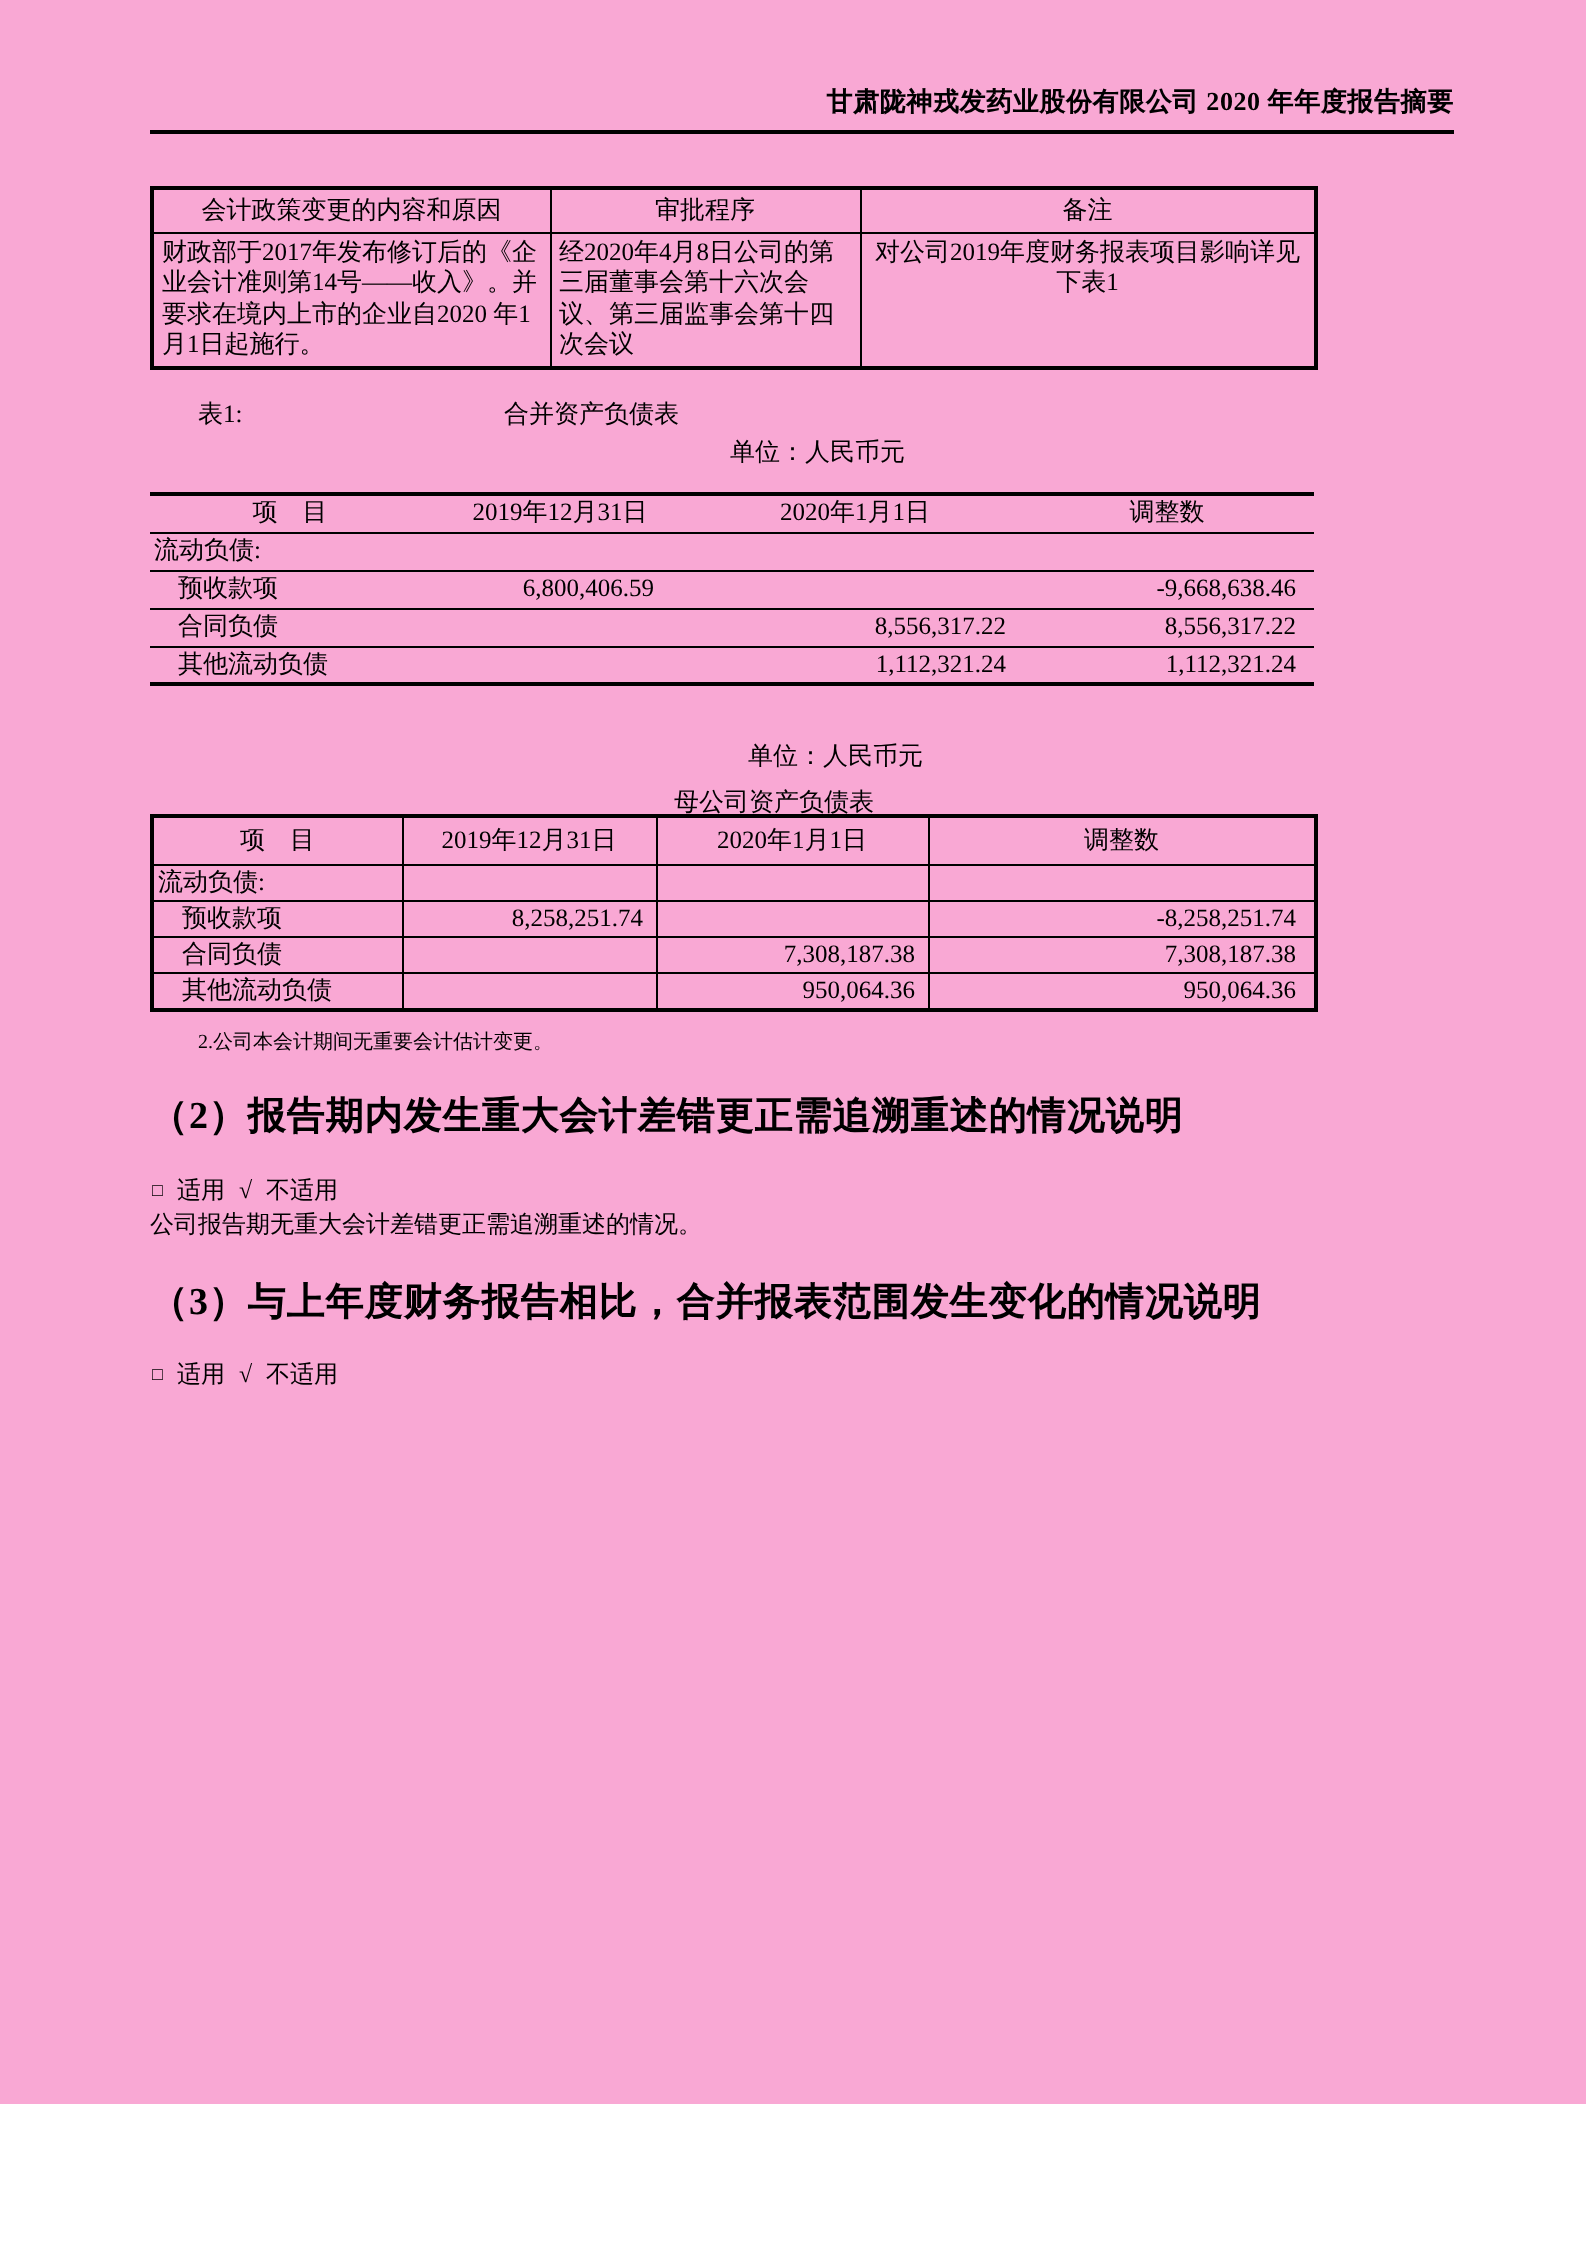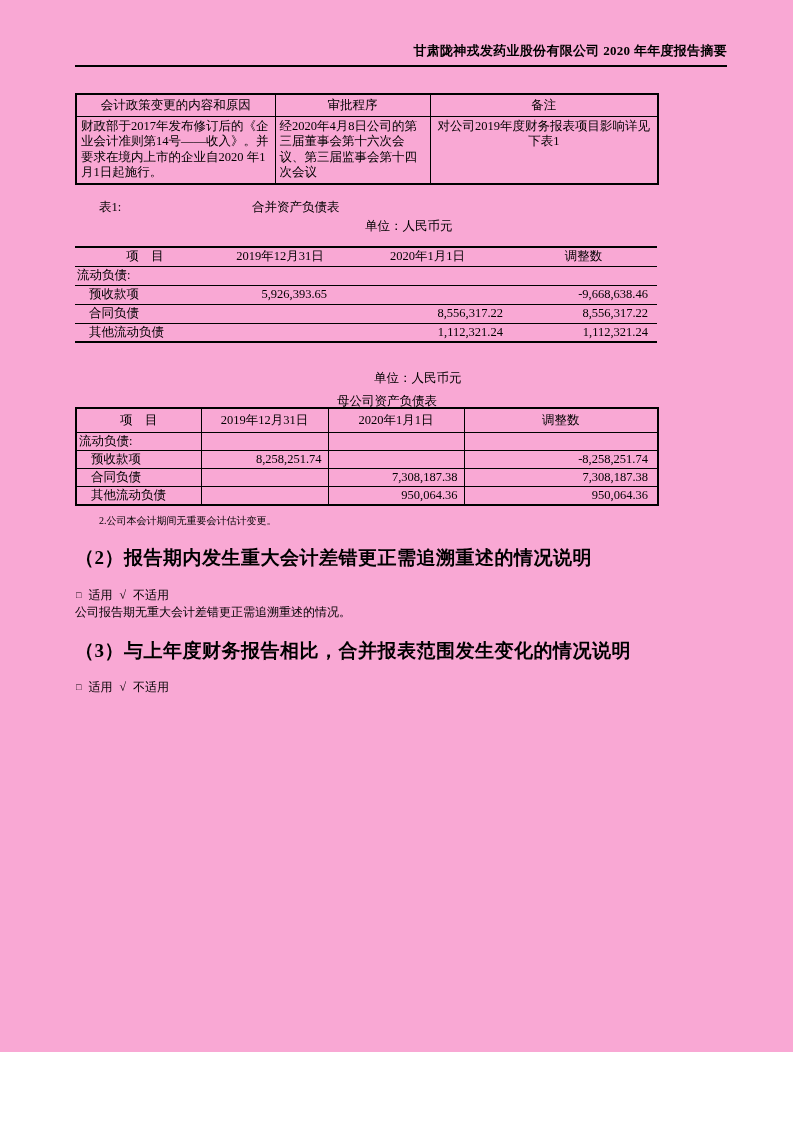--- a/index.html
+++ b/index.html
@@ -111,21 +111,21 @@
         <th>2020年1月1日</th>
         <th>调整数</th>
       </tr>
     </thead>
     <tbody>
       <tr>
         <td class="sec-label" colspan="4">流动负债:</td>
       </tr>
       <tr>
         <td class="item">预收款项</td>
-        <td class="num pr18">5,926,393.65</td>
+        <td class="num pr18">6,800,406.59</td>
         <td class="num pr7"></td>
         <td class="num pr9">-9,668,638.46</td>
       </tr>
       <tr>
         <td class="item">合同负债</td>
         <td class="num pr18"></td>
         <td class="num pr7">8,556,317.22</td>
         <td class="num pr9">8,556,317.22</td>
       </tr>
       <tr>

